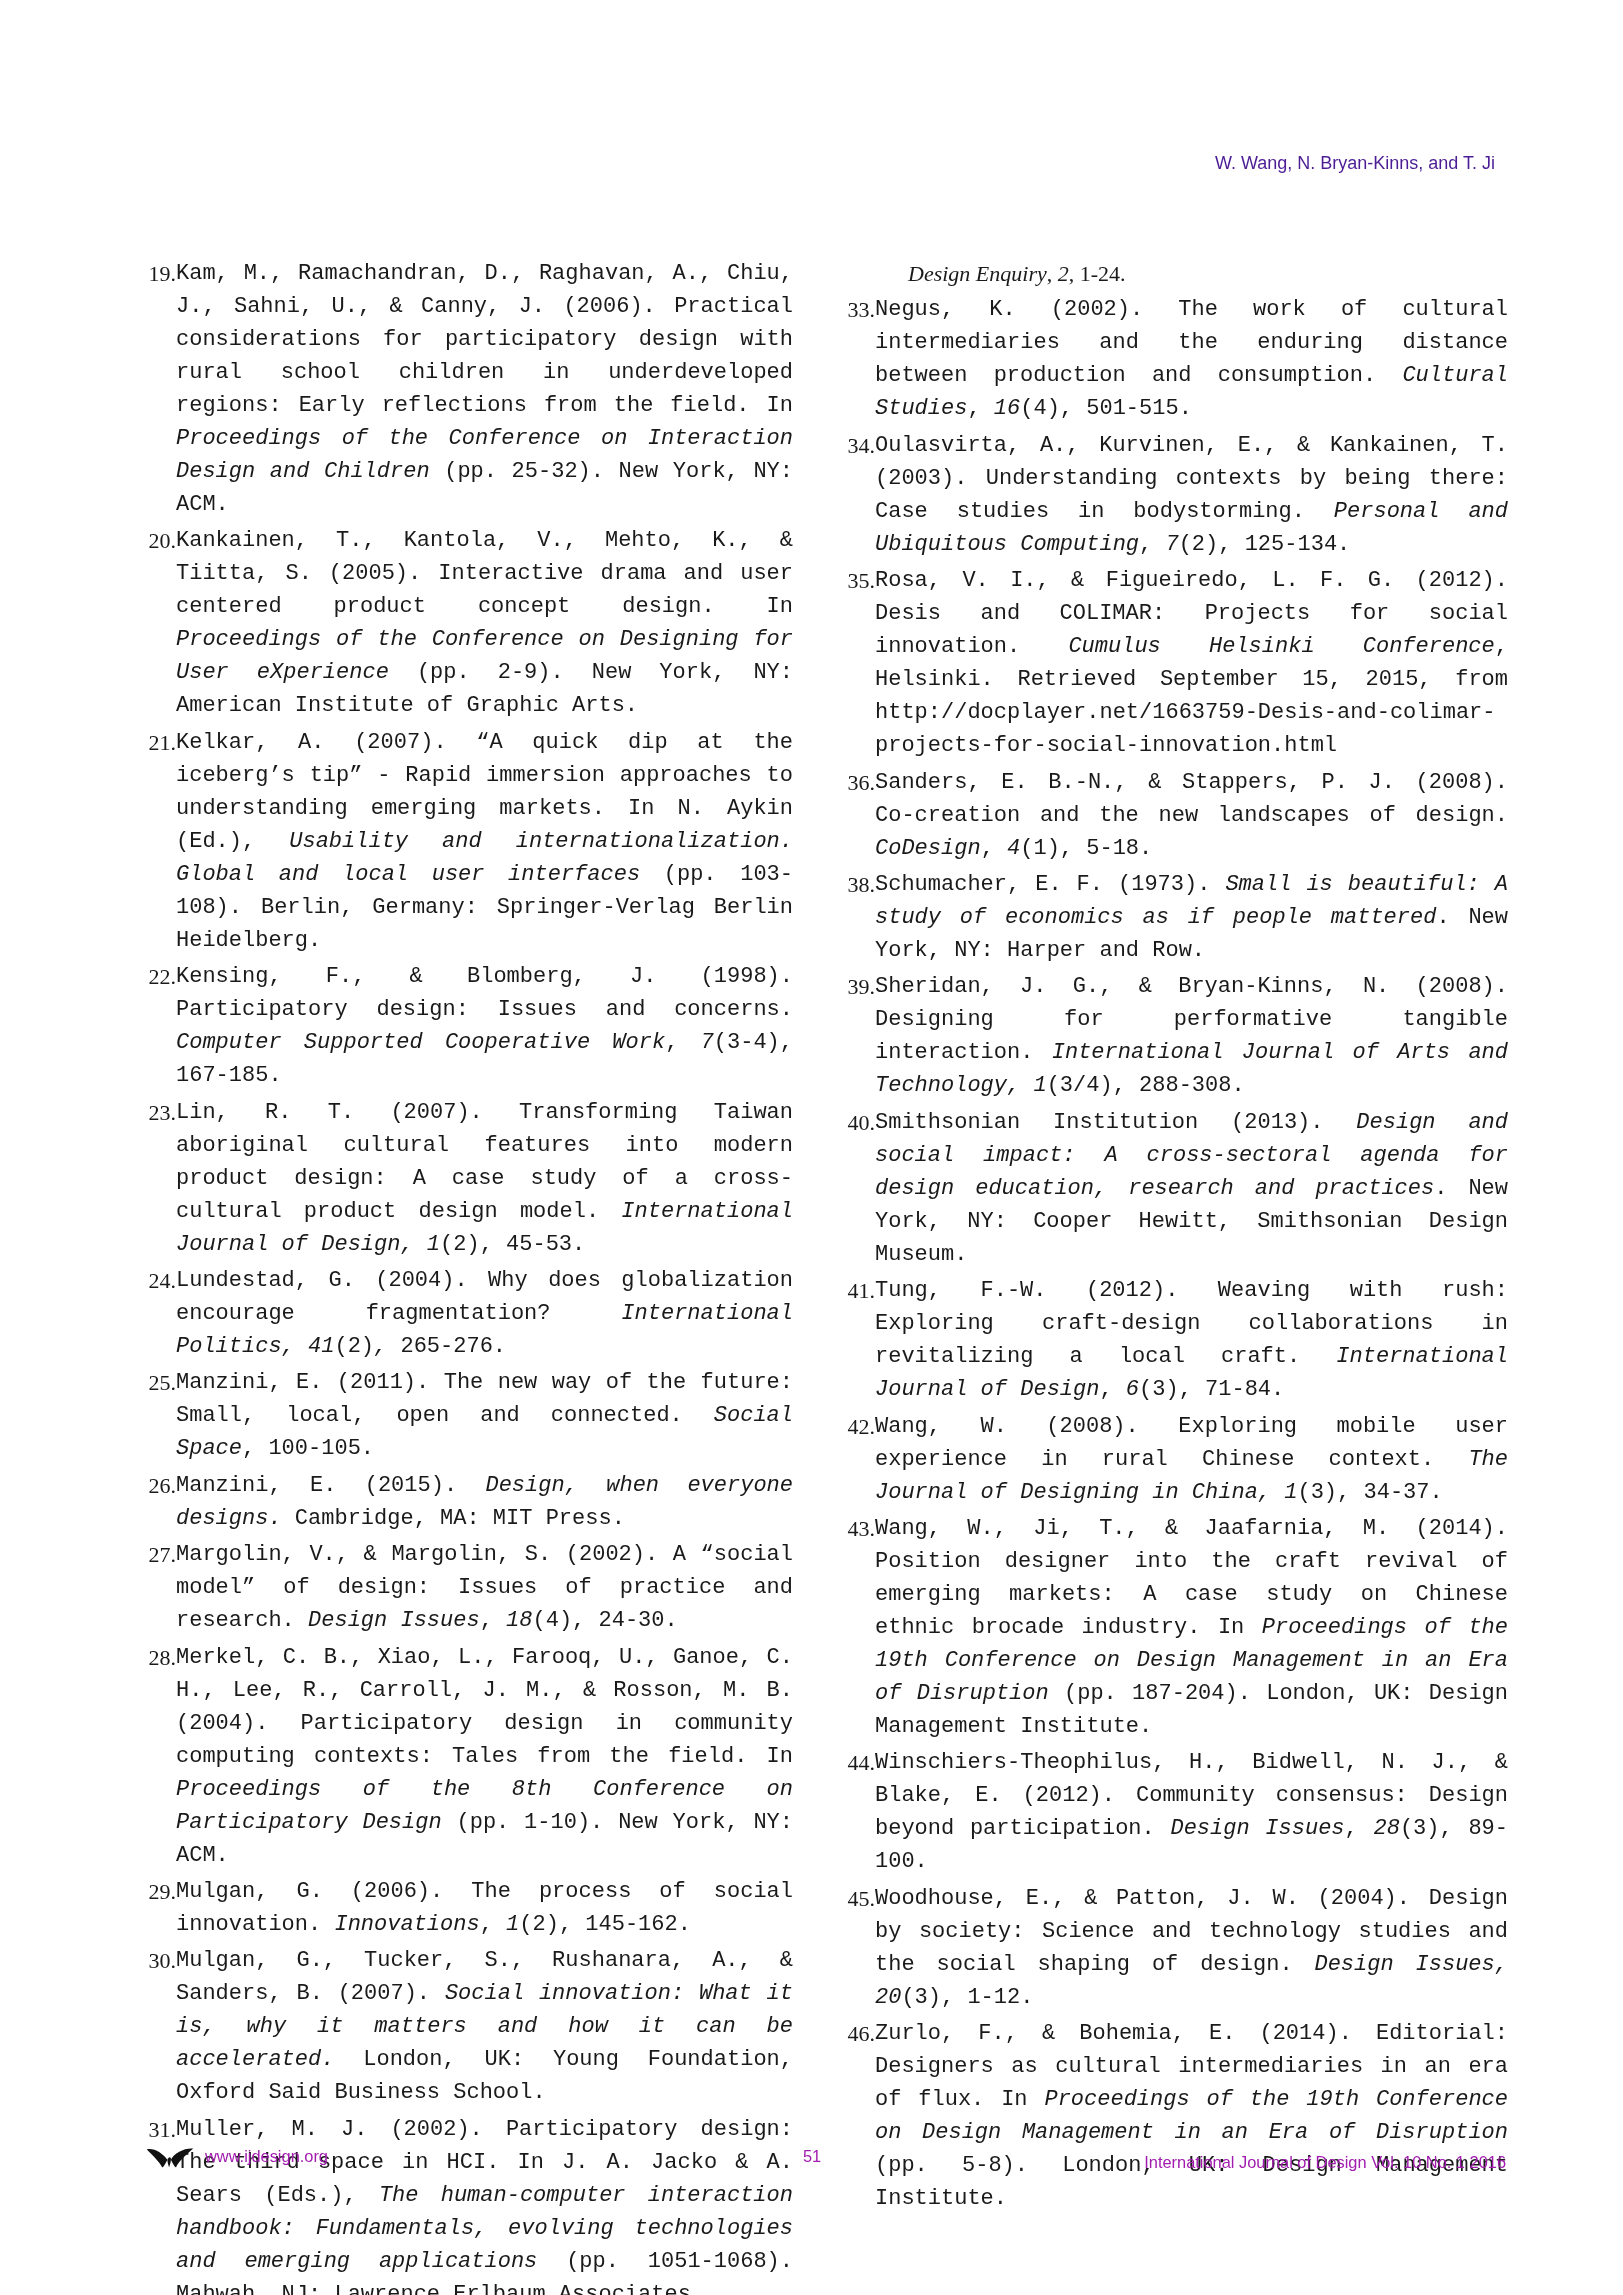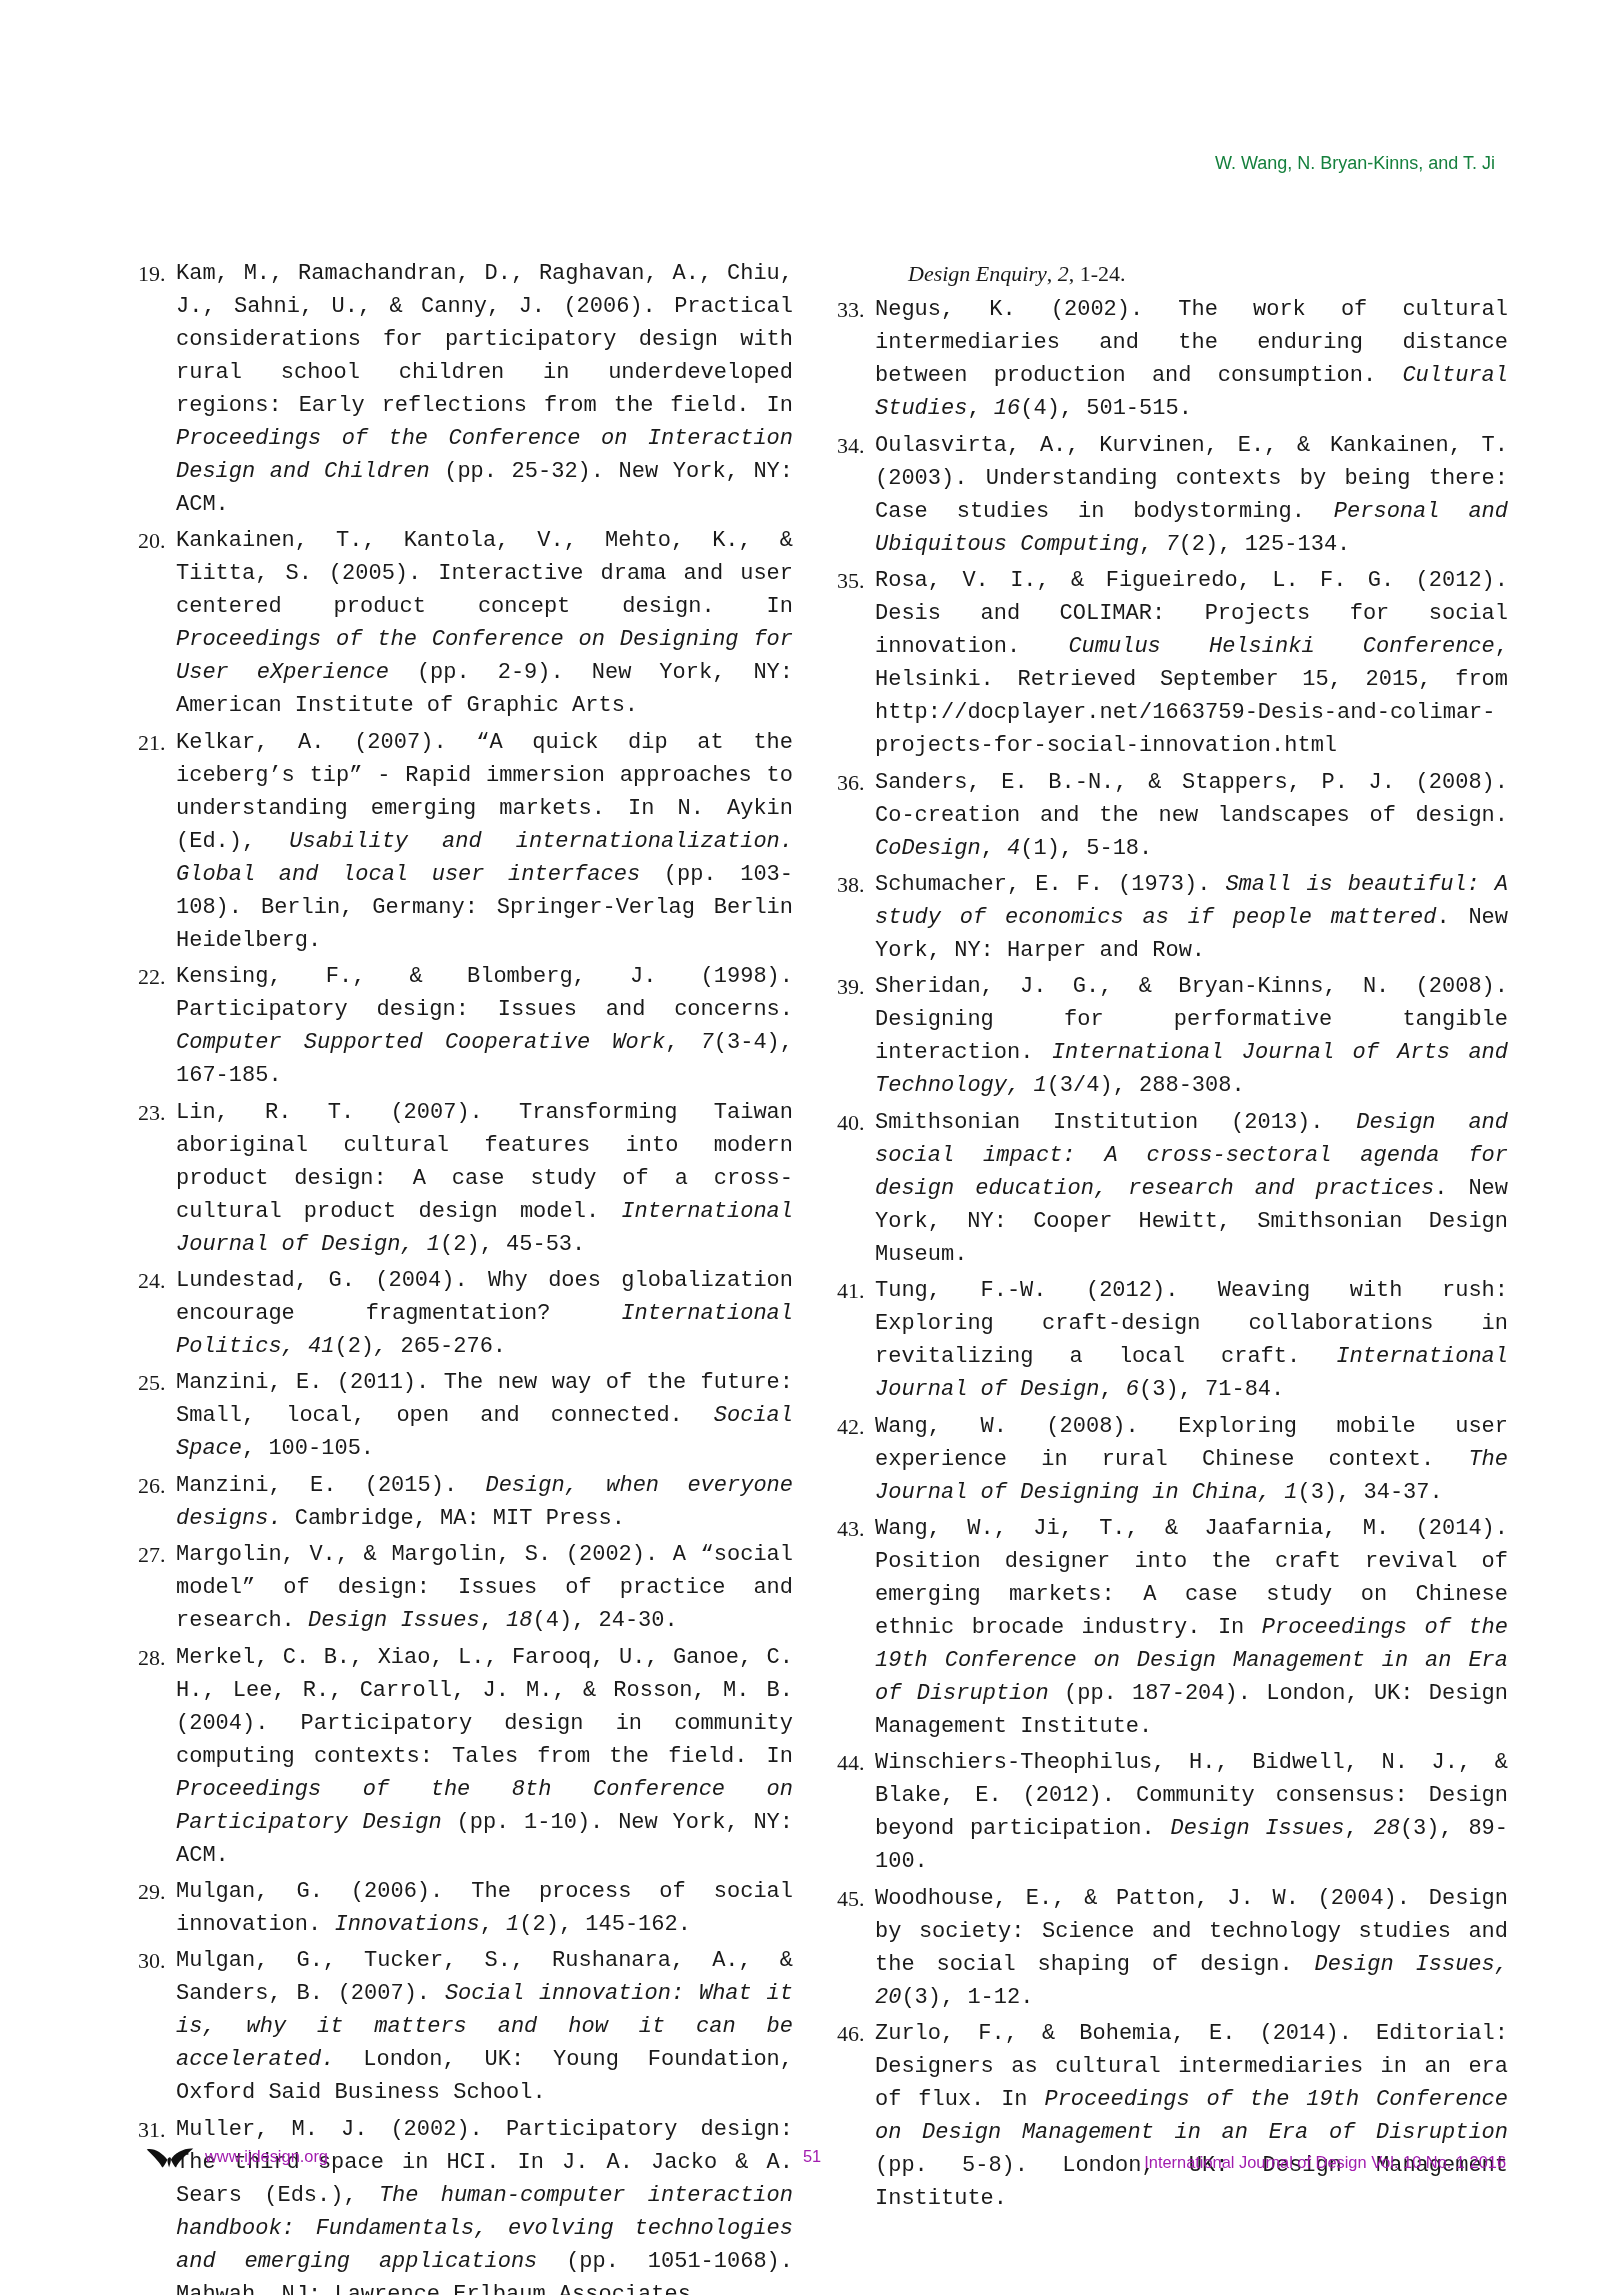--- a/index.html
+++ b/index.html
@@ -2,34 +2,34 @@
 <html style="font-size:13.8px"><head>
 <meta charset="utf-8">
 <style>
   html, body { margin: 0; padding: 0; background: #ffffff; }
   body {
     width: 1623px; height: 2295px; position: relative; overflow: hidden;
     color: #1a1a1a;
   }
   .running-head {
     position: absolute; top: 153px; right: 128px;
-    font-family: "Liberation Sans", sans-serif; font-size: 18px; color: #15803d;
+    font-family: "Liberation Sans", sans-serif; font-size: 18px; color: #4c1d95;
   }
   .columns {
     position: absolute; top: 257px; left: 138px; width: 1370px;
     display: flex; justify-content: space-between;
   }
   .col { width: 655px; }
   .col.right { width: 638px; }
   .ref {
     display: flex; margin: 0 0 3.4px 0;
     font-family: "Liberation Serif", serif; font-size: 22px; line-height: 33px;
     text-align: justify;
   }
-  .ref .num { flex: 0 0 38px; text-align: left; }
+  .ref .num { flex: 0 0 38px; text-align: right; }
   .ref .body { flex: 1 1 auto; text-align: justify; font-family: Liberation Mono, monospace; }
   .cont { display: block; padding-left: 38px; margin-bottom: 3.4px;
     font-family: "Liberation Serif", serif; font-size: 22px; line-height: 33px; }
   .right .ref .num { margin-left: -33px; flex-basis: 38px; }
   i { font-style: italic; }
   .footer {
     position: absolute; top: 2144px; left: 145px; width: 1361px; height: 26px;
     font-family: "Liberation Sans", sans-serif; font-size: 16.4px; color: #a21caf;
   }
   .footer .logo { position: absolute; left: 0; top: 1.7px; width: 50px; height: 22.4px; }

